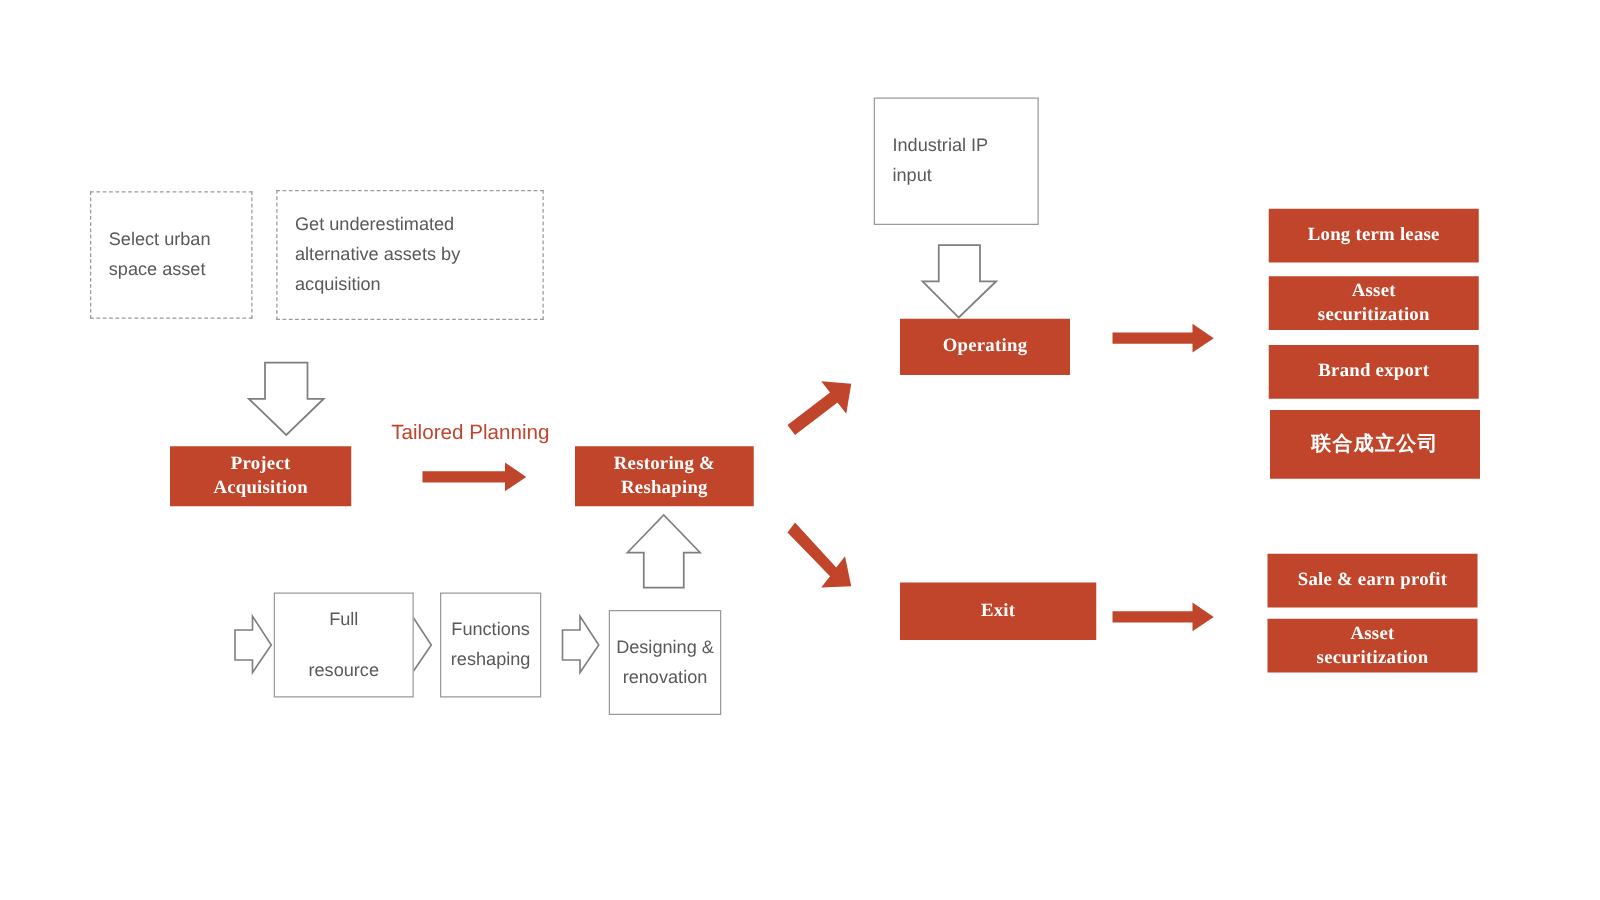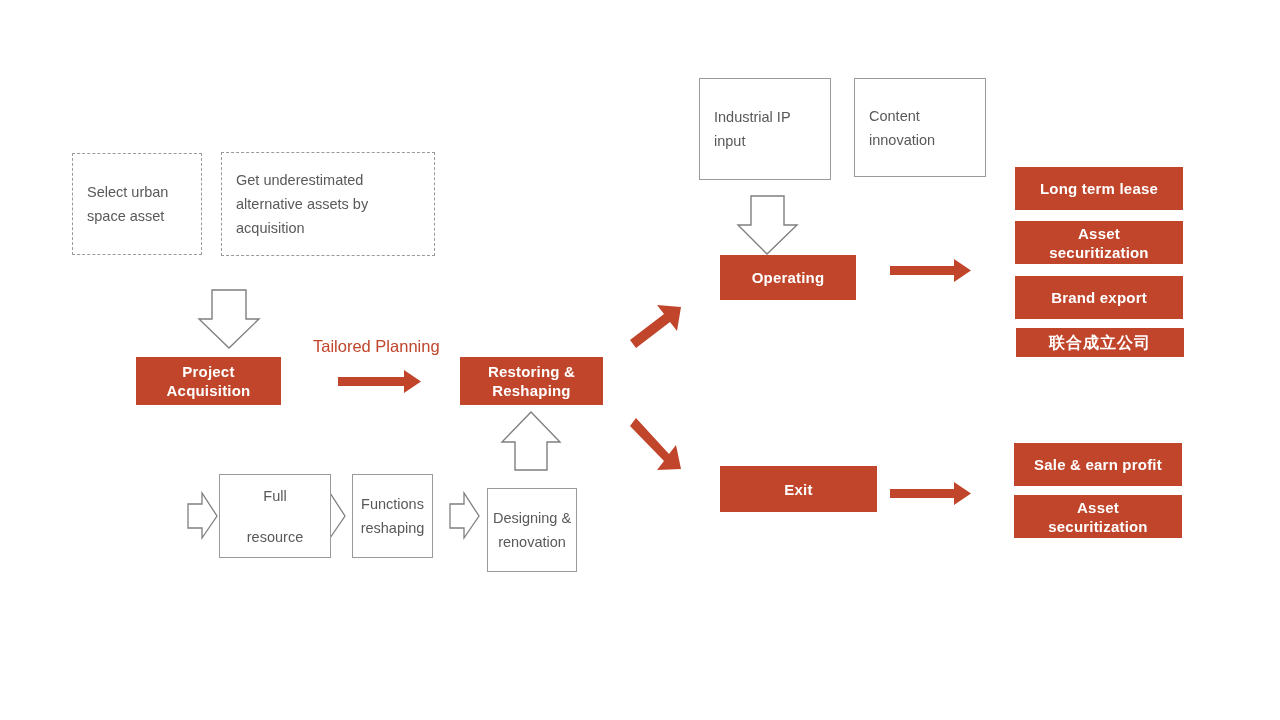--- a/index.html
+++ b/index.html
@@ -50,20 +50,21 @@
   
   .chip {
     background: #C0452B;
     color: #ffffff;
     font-weight: bold;
     font-size: 15px;
     line-height: 19px;
     text-align: center;
     align-items: center;
     letter-spacing: .2px;
+    font-family: Liberation Serif, serif;
   }
   .chip .ln { display: block; white-space: nowrap; }
   .chip.cjk { font-size: 16px; letter-spacing: 1px; }
 
   
   .caption {
     position: absolute;
     color: #C0452B;
     font-size: 16.5px;
     line-height: 20px;
@@ -139,24 +140,20 @@
     <span class="ln">alternative  assets by</span>
     <span class="ln">acquisition</span>
   </div>
 
 
   <div class="node box" style="left:699px; top:78px; width:132px; height:102px;">
     <span class="ln">Industrial  IP</span>
     <span class="ln">input</span>
   </div>
 
-  <div class="node box" style="left:854px; top:78px; width:132px; height:99px;">
-    <span class="ln">Content</span>
-    <span class="ln">innovation</span>
-  </div>
 
   <div class="node chip" style="left:136px; top:357px; width:145px; height:48px;">
     <span class="ln">Project</span>
     <span class="ln">Acquisition</span>
   </div>
 
   <div class="node chip" style="left:460px; top:357px; width:143px; height:48px;">
     <span class="ln">Restoring &amp;</span>
     <span class="ln">Reshaping</span>
   </div>
@@ -193,21 +190,21 @@
 
   <div class="node chip" style="left:1015px; top:221px; width:168px; height:43px;">
     <span class="ln">Asset</span>
     <span class="ln">securitization</span>
   </div>
 
   <div class="node chip" style="left:1015px; top:276px; width:168px; height:43px;">
     <span class="ln">Brand export</span>
   </div>
 
-  <div class="node chip cjk" style="left:1016px; top:328px; width:168px; height:29px;">
+  <div class="node chip cjk" style="left:1016px; top:328px; width:168px; height:55px;">
     <span class="ln">联合成立公司</span>
   </div>
 
   <div class="node chip" style="left:1014px; top:443px; width:168px; height:43px;">
     <span class="ln">Sale &amp; earn profit</span>
   </div>
 
   <div class="node chip" style="left:1014px; top:495px; width:168px; height:43px;">
     <span class="ln">Asset</span>
     <span class="ln">securitization</span>

